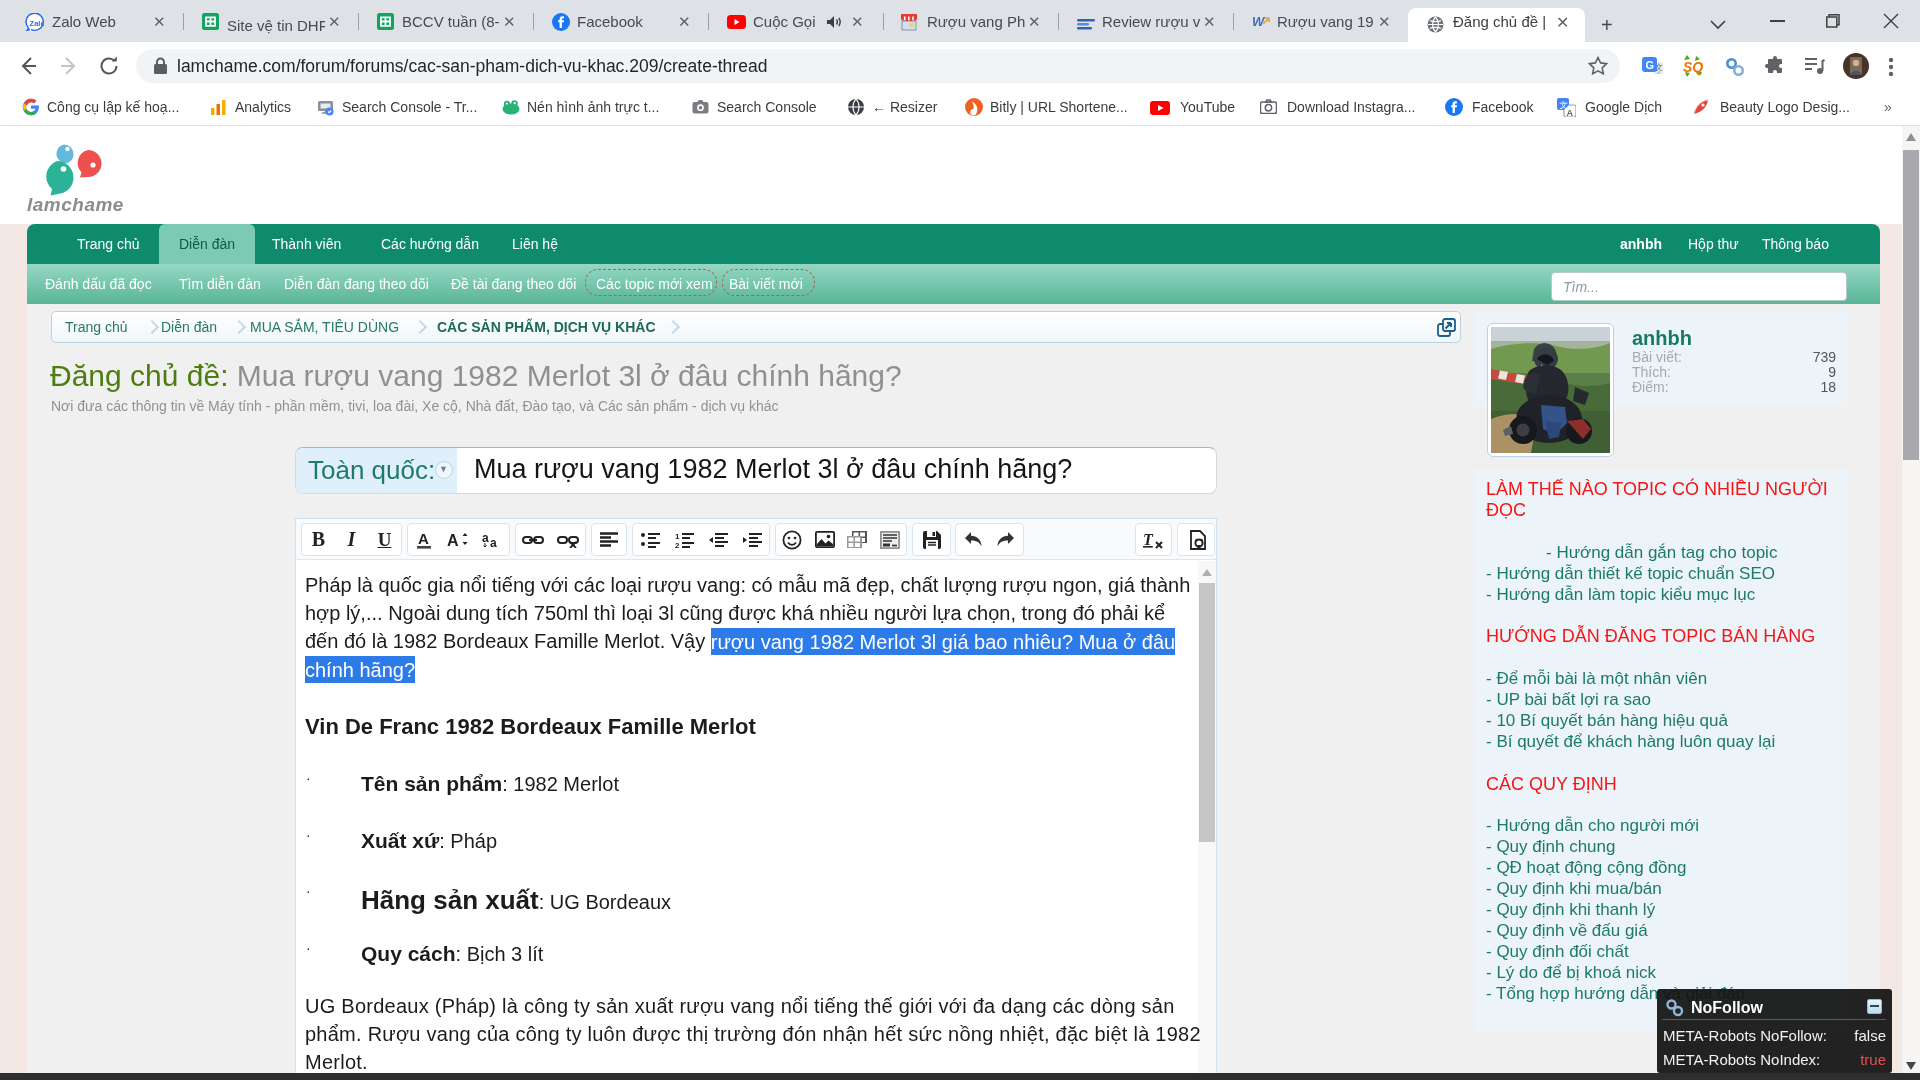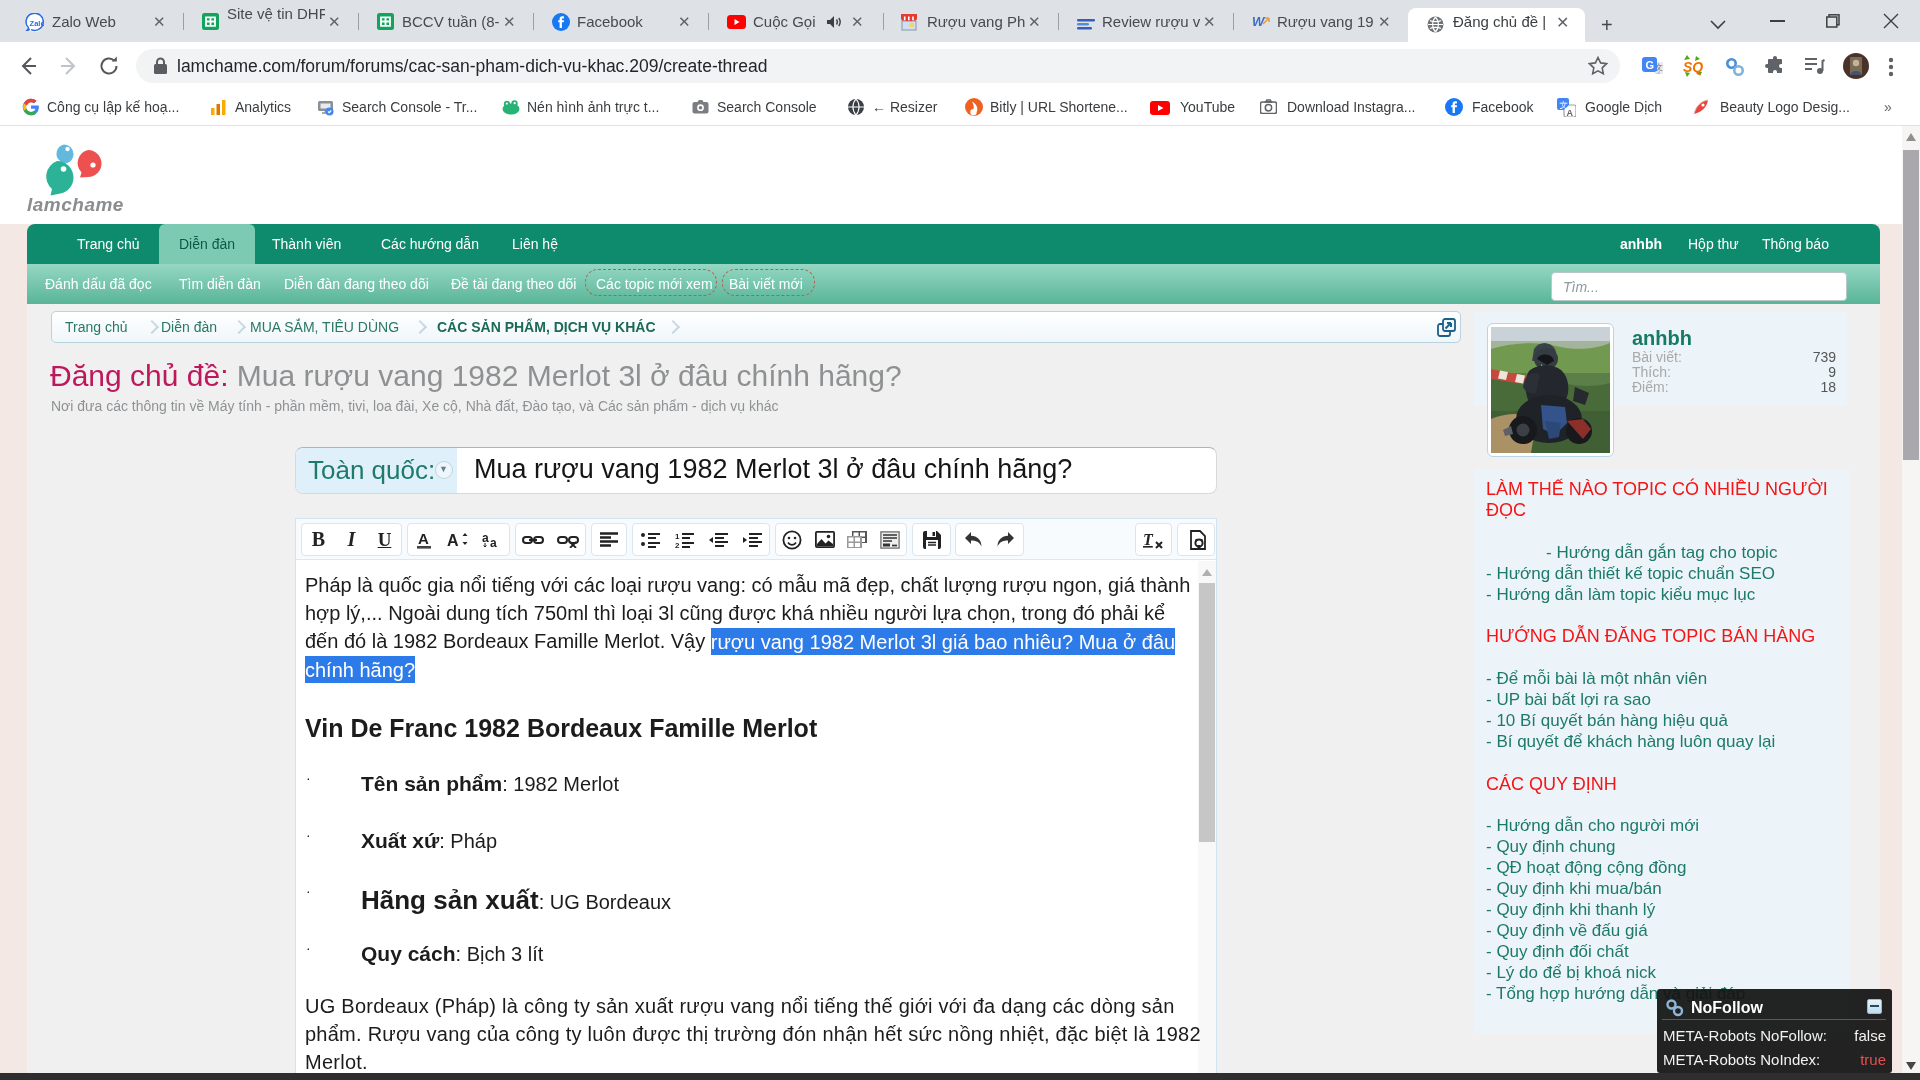--- a/index.html
+++ b/index.html
@@ -33,21 +33,21 @@
         <path d="M3.2 14.5A8.6 8.6 0 116 16.6" fill="none" stroke="#2d6ce0" stroke-width="1.6"></path>
         <text x="4.6" y="12.6" font-size="7.5" font-weight="bold" fill="#2d6ce0" font-family="Liberation Sans">Zalo</text>
       </svg></div>
 <div class="a tabtxt" style="left:52px;top:13px;width:100px;">Zalo Web</div>
 <div class="a x" style="left:153px;top:13px;">✕</div>
 
 <div class="a" style="left:202px;top:13px;"><svg width="17" height="17">
         <rect width="17" height="17" rx="2.5" fill="#12a35c"></rect>
         <path d="M4 8.5h9M8.5 4v9M4 4.3h9v8.5H4z" stroke="#fff" stroke-width="1.8" fill="none"></path>
       </svg></div>
-<div class="a tabtxt" style="left:227px;top:5px;width:98px;text-align:right;">Site vệ tin DHF</div>
+<div class="a tabtxt" style="left:227px;top:17px;width:98px;text-align:right;">Site vệ tin DHF</div>
 <div class="a x" style="left:328px;top:13px;">✕</div>
 
 <div class="a" style="left:377px;top:13px;"><svg width="17" height="17">
         <rect width="17" height="17" rx="2.5" fill="#12a35c"></rect>
         <path d="M4 8.5h9M8.5 4v9M4 4.3h9v8.5H4z" stroke="#fff" stroke-width="1.8" fill="none"></path>
       </svg></div>
 <div class="a tabtxt" style="left:402px;top:13px;width:98px;">BCCV tuần (8-</div>
 <div class="a x" style="left:503px;top:13px;">✕</div>
 
 <div class="a" style="left:552px;top:13px;"><svg width="18" height="18">
@@ -309,21 +309,21 @@
 <div class="a" style="left:415px;top:322px;width:8px;height:8px;border-top:2px solid #c9dae4;border-right:2px solid #c3d7e2;transform:rotate(45deg);"></div>
 <div class="a crumb" style="left:437px;top:319px;font-weight:bold;color:#1c6a52;">CÁC SẢN PHẨM, DỊCH VỤ KHÁC</div>
 <div class="a" style="left:668px;top:322px;width:8px;height:8px;border-top:2px solid #c9dae4;border-right:2px solid #c3d7e2;transform:rotate(45deg);"></div>
 </div>
 <div class="a" style="left:1437px;top:318px;"><svg width="19" height="19" viewBox="0 0 19 19">
       <rect x="1" y="6" width="12" height="12" rx="2" fill="none" stroke="#1d5f86" stroke-width="1.8"></rect>
       <rect x="6" y="1" width="12" height="12" rx="2" fill="#eff6fa" stroke="#1d5f86" stroke-width="1.8"></rect>
       <path d="M8.5 10.5L14 5M14 5h-4M14 5v4" stroke="#1d5f86" stroke-width="2" fill="none"></path>
     </svg></div>
 
-<div class="a" style="left:50px;top:359px;font-size:30px;color:#8e9092;white-space:nowrap;"><span style="color:#be185d;">Đăng chủ đề:</span> Mua rượu vang 1982 Merlot 3l ở đâu chính hãng?</div>
+<div class="a" style="left:50px;top:359px;font-size:30px;color:#8e9092;white-space:nowrap;"><span style="color:#4d7c0f;">Đăng chủ đề:</span> Mua rượu vang 1982 Merlot 3l ở đâu chính hãng?</div>
 <div class="a" style="left:51px;top:398px;font-size:14px;color:#8f9294;">Nơi đưa các thông tin về Máy tính - phần mềm, tivi, loa đài, Xe cộ, Nhà đất, Đào tạo, và Các sản phẩm - dịch vụ khác</div>
 
 <div class="a" style="left:295px;top:447px;width:922px;height:47px;background:#fff;border:1px solid #d9d9d9;border-top-color:#b2b2b2;border-radius:8px;box-sizing:border-box;"></div>
 <div class="a" style="left:296px;top:448px;width:161px;height:45px;background:#e0f0fa;border-radius:7px 0 0 7px;"></div>
 <div class="a" style="left:308px;top:455px;font-size:26px;color:#1e7a6d;">Toàn quốc:</div>
 <div class="a" style="left:435px;top:461px;width:18px;height:18px;background:#eef6fb;border:1px solid #bfd4e0;border-radius:50%;box-sizing:border-box;"></div>
 <div class="a" style="left:439px;top:464px;font-size:9px;color:#6b7f8a;">▼</div>
 <div class="a" style="left:474px;top:454px;font-size:27px;color:#151515;">Mua rượu vang 1982 Merlot 3l ở đâu chính hãng?</div>
 
 <div class="a" style="left:295px;top:518px;width:922px;height:562px;background:#fff;border:1px solid #cfe4f0;box-sizing:border-box;"></div>
@@ -491,21 +491,21 @@
         </svg>
       </span>
 </div>
 </div>
 
 <div class="a" style="left:1198px;top:561px;width:18px;height:518px;background:#f8f8f8;"></div>
 <div class="a" style="left:1202px;top:569px;width:0;height:0;border-left:5px solid transparent;border-right:5px solid transparent;border-bottom:7px solid #b0b0b0;"></div>
 <div class="a" style="left:1199px;top:583px;width:16px;height:259px;background:#c6c6c6;"></div>
 <div id="edtext">
 <div class="a etext" style="left:305px;top:571px;line-height:28px;">Pháp là quốc gia nổi tiếng với các loại rượu vang: có mẫu mã đẹp, chất lượng rượu ngon, giá thành<br>hợp lý,... Ngoài dung tích 750ml thì loại 3l cũng được khá nhiều người lựa chọn, trong đó phải kể<br>đến đó là 1982 Bordeaux Famille Merlot. Vậy <span class="sel">rượu vang 1982 Merlot 3l giá bao nhiêu? Mua ở đâu</span><br><span class="sel">chính hãng?</span></div>
-<div class="a etext" style="left:305px;top:714px;font-size:25px;font-weight:bold;text-align:center;">Vin De Franc 1982 Bordeaux Famille Merlot</div>
+<div class="a etext" style="left:305px;top:714px;font-size:22px;font-weight:bold;text-align:center;">Vin De Franc 1982 Bordeaux Famille Merlot</div>
 <div class="a etext" style="left:306px;top:770px;font-size:14px;">·</div>
 <div class="a etext" style="left:361px;top:772px;"><b style="font-size:21px;">Tên sản phẩm</b>: 1982 Merlot</div>
 <div class="a etext" style="left:306px;top:827px;font-size:14px;">·</div>
 <div class="a etext" style="left:361px;top:829px;"><b style="font-size:21px;">Xuất xứ</b>: Pháp</div>
 <div class="a etext" style="left:306px;top:883px;font-size:14px;">·</div>
 <div class="a etext" style="left:361px;top:885px;"><b style="font-size:26px;">Hãng sản xuất</b>: UG Bordeaux</div>
 <div class="a etext" style="left:306px;top:940px;font-size:14px;">·</div>
 <div class="a etext" style="left:361px;top:942px;"><b style="font-size:21px;">Quy cách</b>: Bịch 3 lít</div>
 <div class="a etext" style="left:305px;top:992px;line-height:28px;letter-spacing:0.25px;">UG Bordeaux (Pháp) là công ty sản xuất rượu vang nổi tiếng thế giới với đa dạng các dòng sản<br>phẩm. Rượu vang của công ty luôn được thị trường đón nhận hết sức nồng nhiệt, đặc biệt là 1982<br>Merlot.</div>
 </div>

